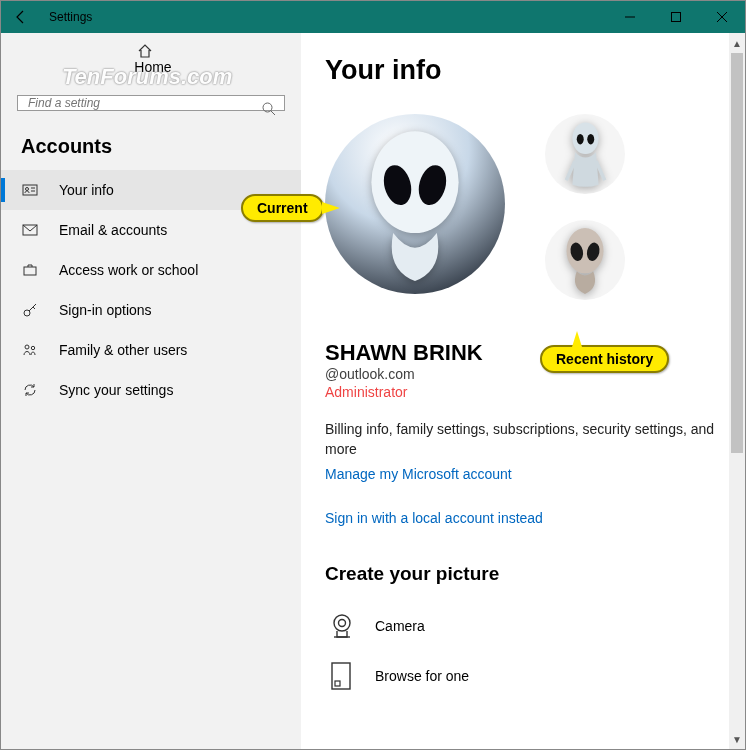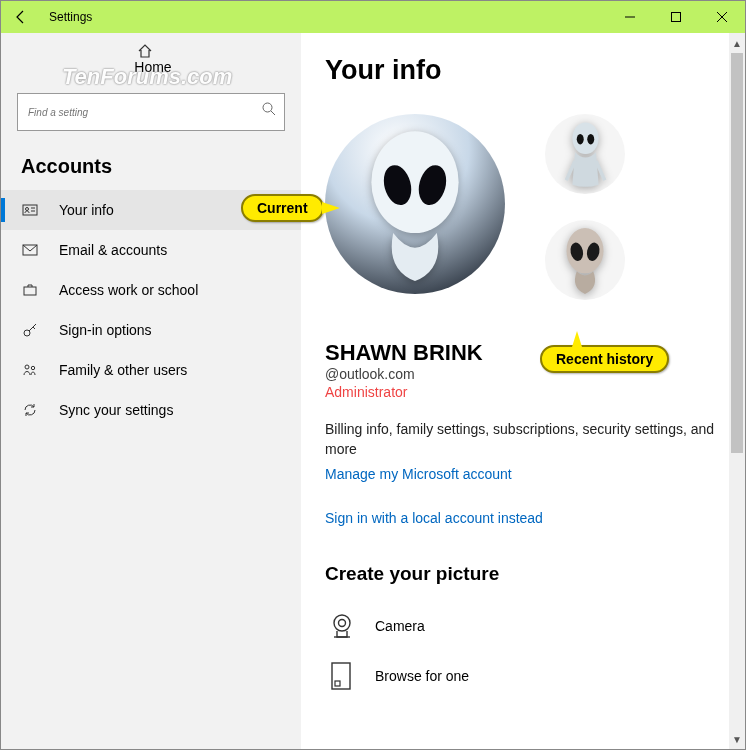--- a/index.html
+++ b/index.html
@@ -1,28 +1,28 @@
 <!DOCTYPE html>
 <html><head>
   <meta charset="utf-8">
   <style>
     * { margin:0; padding:0; box-sizing:border-box; font-family:"Segoe UI", Arial, sans-serif; }
     body { width:746px; height:750px; background:#fff; overflow:hidden; position:relative; }
     .window { width:746px; height:750px; border:1px solid #888; position:relative; background:#fff; display:flex; flex-direction:column; }
-    .titlebar { height:32px; display:flex; align-items:center; position:relative; background:#bef264; }
+    .titlebar { height:32px; display:flex; align-items:center; position:relative; background:#0f766e; }
     .titlebar .back { width:40px; height:32px; display:flex; align-items:center; justify-content:center; }
     .titlebar .title { font-size:12px; padding-left:8px; color:#000; }
     .winctrl { position:absolute; right:0; top:0; display:flex; }
     .winctrl div { width:46px; height:32px; display:flex; align-items:center; justify-content:center; }
     .content { flex:1; display:flex; overflow:hidden; }
     .sidebar { width:300px; background:#f2f2f2; padding:0; border-right:0px; height:100%; position:relative; }
     .homebtn { display:flex; align-items:center; padding:10px 16px 10px 20px; font-size:14px; cursor:pointer;flex-direction:column; }
     .homebtn .icon { margin-right:16px; }
     .searchbox { margin:8px 16px 16px 16px; position:relative; }
-    .searchbox input { width:100%; height:38px; border:1px solid #999; padding:0 32px 0 10px; font-size:10px; font-style:italic; color:#666; background:#fff; }
+    .searchbox input { width:100%; height:16px; border:1px solid #999; padding:0 32px 0 10px; font-size:12px; font-style:italic; color:#666; background:#fff; }
     .searchbox .sicon { position:absolute; right:8px; top:8px; }
     .section-title { padding:8px 20px 12px 20px; font-weight:600; font-size:20px; }
     .navitem { display:flex; align-items:center; padding:12px 16px 12px 20px; font-size:14px; cursor:pointer; position:relative; }
     .navitem .icon { width:18px; margin-right:20px; display:flex; align-items:center; justify-content:center; }
     .navitem.selected { background:#e5e5e5; }
     .navitem.selected::before { content:""; position:absolute; left:0; top:8px; bottom:8px; width:4px; background:#0078d7; }
     .main { flex:1; position:relative; padding:22px 24px 0 24px; overflow:hidden; }
     .main h1 { font-size:27px; font-weight:600; margin-bottom:24px; }
     .avatars { position:relative; height:210px; }
     .avatar-main { width:180px; height:180px; border-radius:50%; overflow:hidden; position:absolute; left:0; top:4px; background:radial-gradient(circle at 40% 20%, #fff, #c8d8e8 40%, #202833 90%); display:flex; align-items:center; justify-content:center; }

